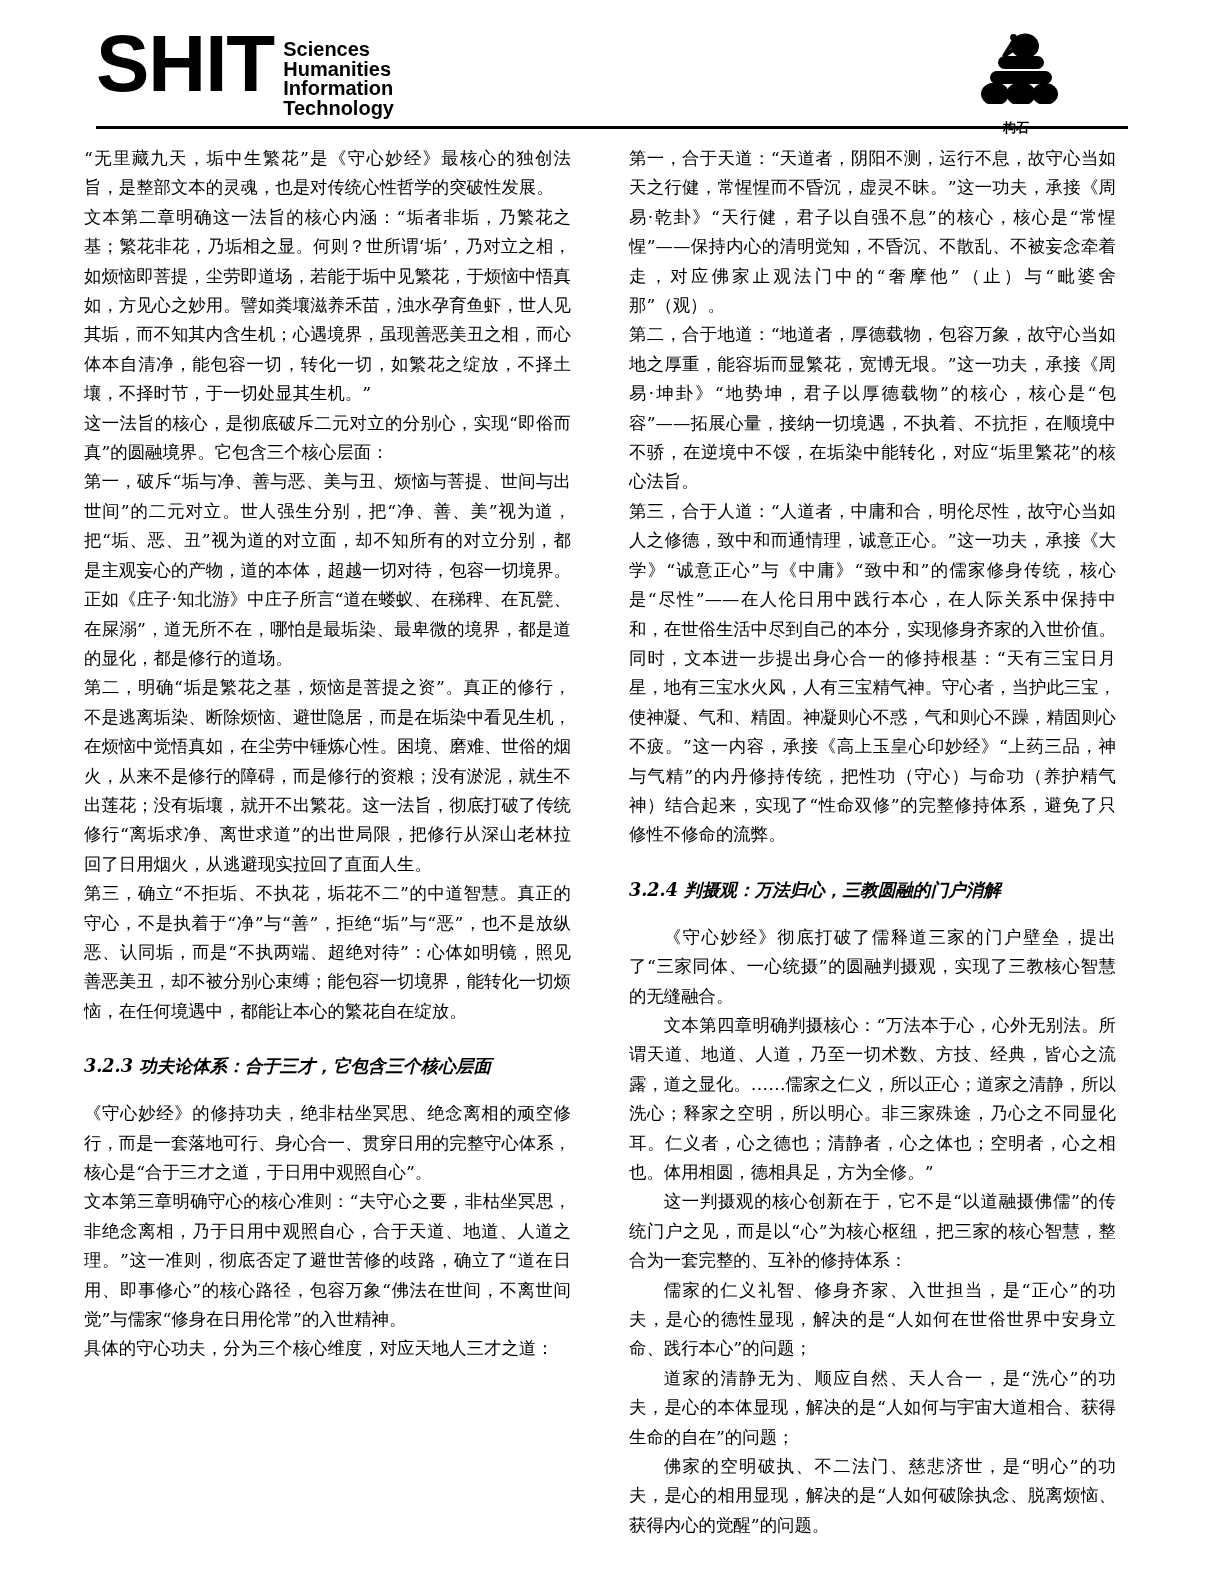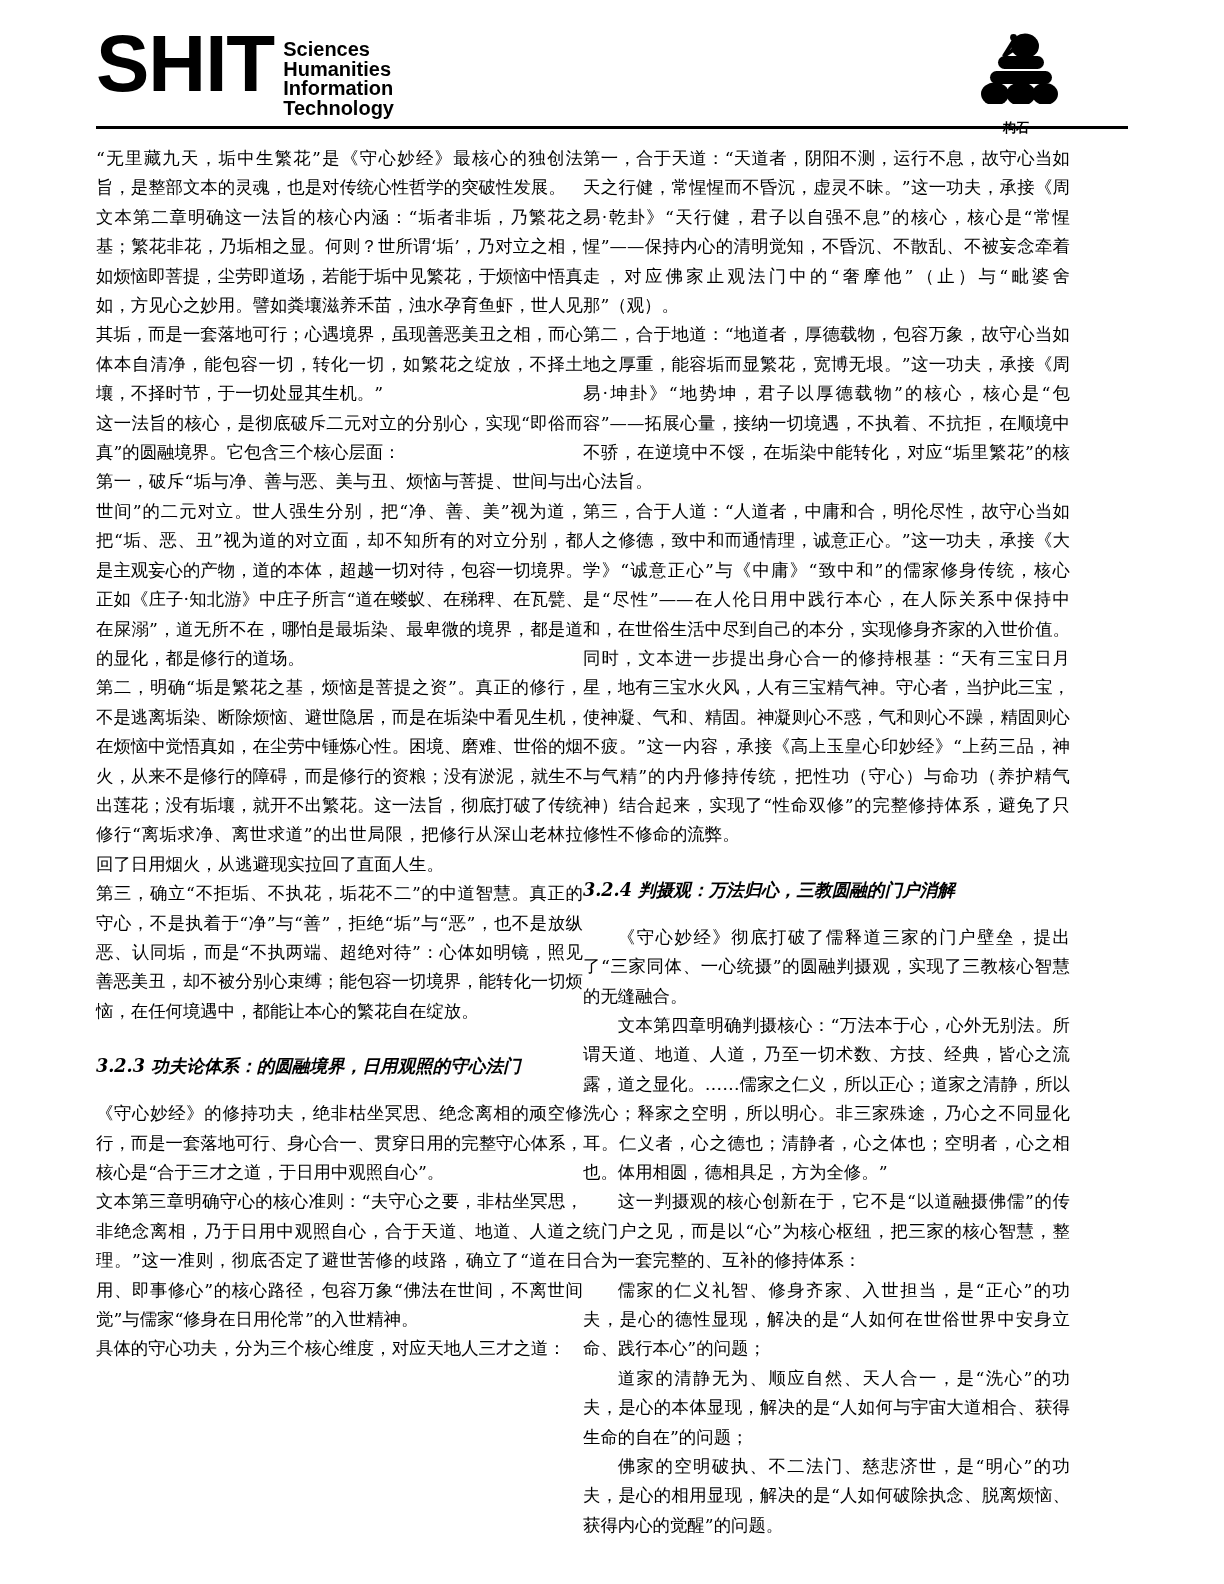--- a/index.html
+++ b/index.html
@@ -83,25 +83,26 @@
     left: 96px;
     top: 126px;
     width: 1032px;
     height: 3px;
     background: #000;
   }
 
   
   .columns {
     position: absolute;
-    left: 96px;
+    left: 84px;
     top: 144px;
     width: 1032px;
     height: 1400px;
     display: flex;
+    gap: 58px;
   }
   .col {
     width: 487px;
     flex: 0 0 487px;
   }
 
   p.para {
     margin: 0;
     font-family: "DejaVu Serif", "Liberation Serif", serif;
     font-size: 17.4px;
@@ -161,27 +162,27 @@
       </svg>
       <div class="pub-name">构石</div>
     </div>
   </div>
 
   <div class="header-rule"></div>
 
   <div class="columns">
     <div class="col" id="col-left">
         <p class="para">“无里藏九天，垢中生繁花”是《守心妙经》最核心的独创法旨，是整部文本的灵魂，也是对传统心性哲学的突破性发展。</p>
-        <p class="para">文本第二章明确这一法旨的核心内涵：“垢者非垢，乃繁花之基；繁花非花，乃垢相之显。何则？世所谓‘垢’，乃对立之相，如烦恼即菩提，尘劳即道场，若能于垢中见繁花，于烦恼中悟真如，方见心之妙用。譬如粪壤滋养禾苗，浊水孕育鱼虾，世人见其垢，而是一套落地可行；心遇境界，虽现善恶美丑之相，而心体本自清净，能包容一切，转化一切，如繁花之绽放，不择土壤，不择时节，于一切处显其生机。”</p>
+        <p class="para">文本第二章明确这一法旨的核心内涵：“垢者非垢，乃繁花之基；繁花非花，乃垢相之显。何则？世所谓‘垢’，乃对立之相，如烦恼即菩提，尘劳即道场，若能于垢中见繁花，于烦恼中悟真如，方见心之妙用。譬如粪壤滋养禾苗，浊水孕育鱼虾，世人见其垢，而不知其内含生机；心遇境界，虽现善恶美丑之相，而心体本自清净，能包容一切，转化一切，如繁花之绽放，不择土壤，不择时节，于一切处显其生机。”</p>
         <p class="para">这一法旨的核心，是彻底破斥二元对立的分别心，实现“即俗而真”的圆融境界。它包含三个核心层面：</p>
         <p class="para">第一，破斥“垢与净、善与恶、美与丑、烦恼与菩提、世间与出世间”的二元对立。世人强生分别，把“净、善、美”视为道，把“垢、恶、丑”视为道的对立面，却不知所有的对立分别，都是主观妄心的产物，道的本体，超越一切对待，包容一切境界。正如《庄子·知北游》中庄子所言“道在蝼蚁、在稊稗、在瓦甓、在屎溺”，道无所不在，哪怕是最垢染、最卑微的境界，都是道的显化，都是修行的道场。</p>
         <p class="para">第二，明确“垢是繁花之基，烦恼是菩提之资”。真正的修行，不是逃离垢染、断除烦恼、避世隐居，而是在垢染中看见生机，在烦恼中觉悟真如，在尘劳中锤炼心性。困境、磨难、世俗的烟火，从来不是修行的障碍，而是修行的资粮；没有淤泥，就生不出莲花；没有垢壤，就开不出繁花。这一法旨，彻底打破了传统修行“离垢求净、离世求道”的出世局限，把修行从深山老林拉回了日用烟火，从逃避现实拉回了直面人生。</p>
         <p class="para">第三，确立“不拒垢、不执花，垢花不二”的中道智慧。真正的守心，不是执着于“净”与“善”，拒绝“垢”与“恶”，也不是放纵恶、认同垢，而是“不执两端、超绝对待”：心体如明镜，照见善恶美丑，却不被分别心束缚；能包容一切境界，能转化一切烦恼，在任何境遇中，都能让本心的繁花自在绽放。</p>
         <div class="gap-before-heading"></div>
-        <h3 class="heading">3.2.3 功夫论体系：的圆融境界，日用观照的守心法门</h3>
+        <h3 class="heading">3.2.3 功夫论体系：合于三才，它包含三个核心层面</h3>
         <div class="gap-after-heading"></div>
         <p class="para">《守心妙经》的修持功夫，绝非枯坐冥思、绝念离相的顽空修行，而是一套落地可行、身心合一、贯穿日用的完整守心体系，核心是“合于三才之道，于日用中观照自心”。</p>
         <p class="para">文本第三章明确守心的核心准则：“夫守心之要，非枯坐冥思，非绝念离相，乃于日用中观照自心，合于天道、地道、人道之理。”这一准则，彻底否定了避世苦修的歧路，确立了“道在日用、即事修心”的核心路径，包容万象“佛法在世间，不离世间觉”与儒家“修身在日用伦常”的入世精神。</p>
         <p class="para">具体的守心功夫，分为三个核心维度，对应天地人三才之道：</p>
       </div>
     <div class="col" id="col-right">
         <p class="para">第一，合于天道：“天道者，阴阳不测，运行不息，故守心当如天之行健，常惺惺而不昏沉，虚灵不昧。”这一功夫，承接《周易·乾卦》“天行健，君子以自强不息”的核心，核心是“常惺惺”——保持内心的清明觉知，不昏沉、不散乱、不被妄念牵着走，对应佛家止观法门中的“奢摩他”（止）与“毗婆舍那”（观）。</p>
         <p class="para">第二，合于地道：“地道者，厚德载物，包容万象，故守心当如地之厚重，能容垢而显繁花，宽博无垠。”这一功夫，承接《周易·坤卦》“地势坤，君子以厚德载物”的核心，核心是“包容”——拓展心量，接纳一切境遇，不执着、不抗拒，在顺境中不骄，在逆境中不馁，在垢染中能转化，对应“垢里繁花”的核心法旨。</p>
         <p class="para">第三，合于人道：“人道者，中庸和合，明伦尽性，故守心当如人之修德，致中和而通情理，诚意正心。”这一功夫，承接《大学》“诚意正心”与《中庸》“致中和”的儒家修身传统，核心是“尽性”——在人伦日用中践行本心，在人际关系中保持中和，在世俗生活中尽到自己的本分，实现修身齐家的入世价值。</p>
         <p class="para">同时，文本进一步提出身心合一的修持根基：“天有三宝日月星，地有三宝水火风，人有三宝精气神。守心者，当护此三宝，使神凝、气和、精固。神凝则心不惑，气和则心不躁，精固则心不疲。”这一内容，承接《高上玉皇心印妙经》“上药三品，神与气精”的内丹修持传统，把性功（守心）与命功（养护精气神）结合起来，实现了“性命双修”的完整修持体系，避免了只修性不修命的流弊。</p>

